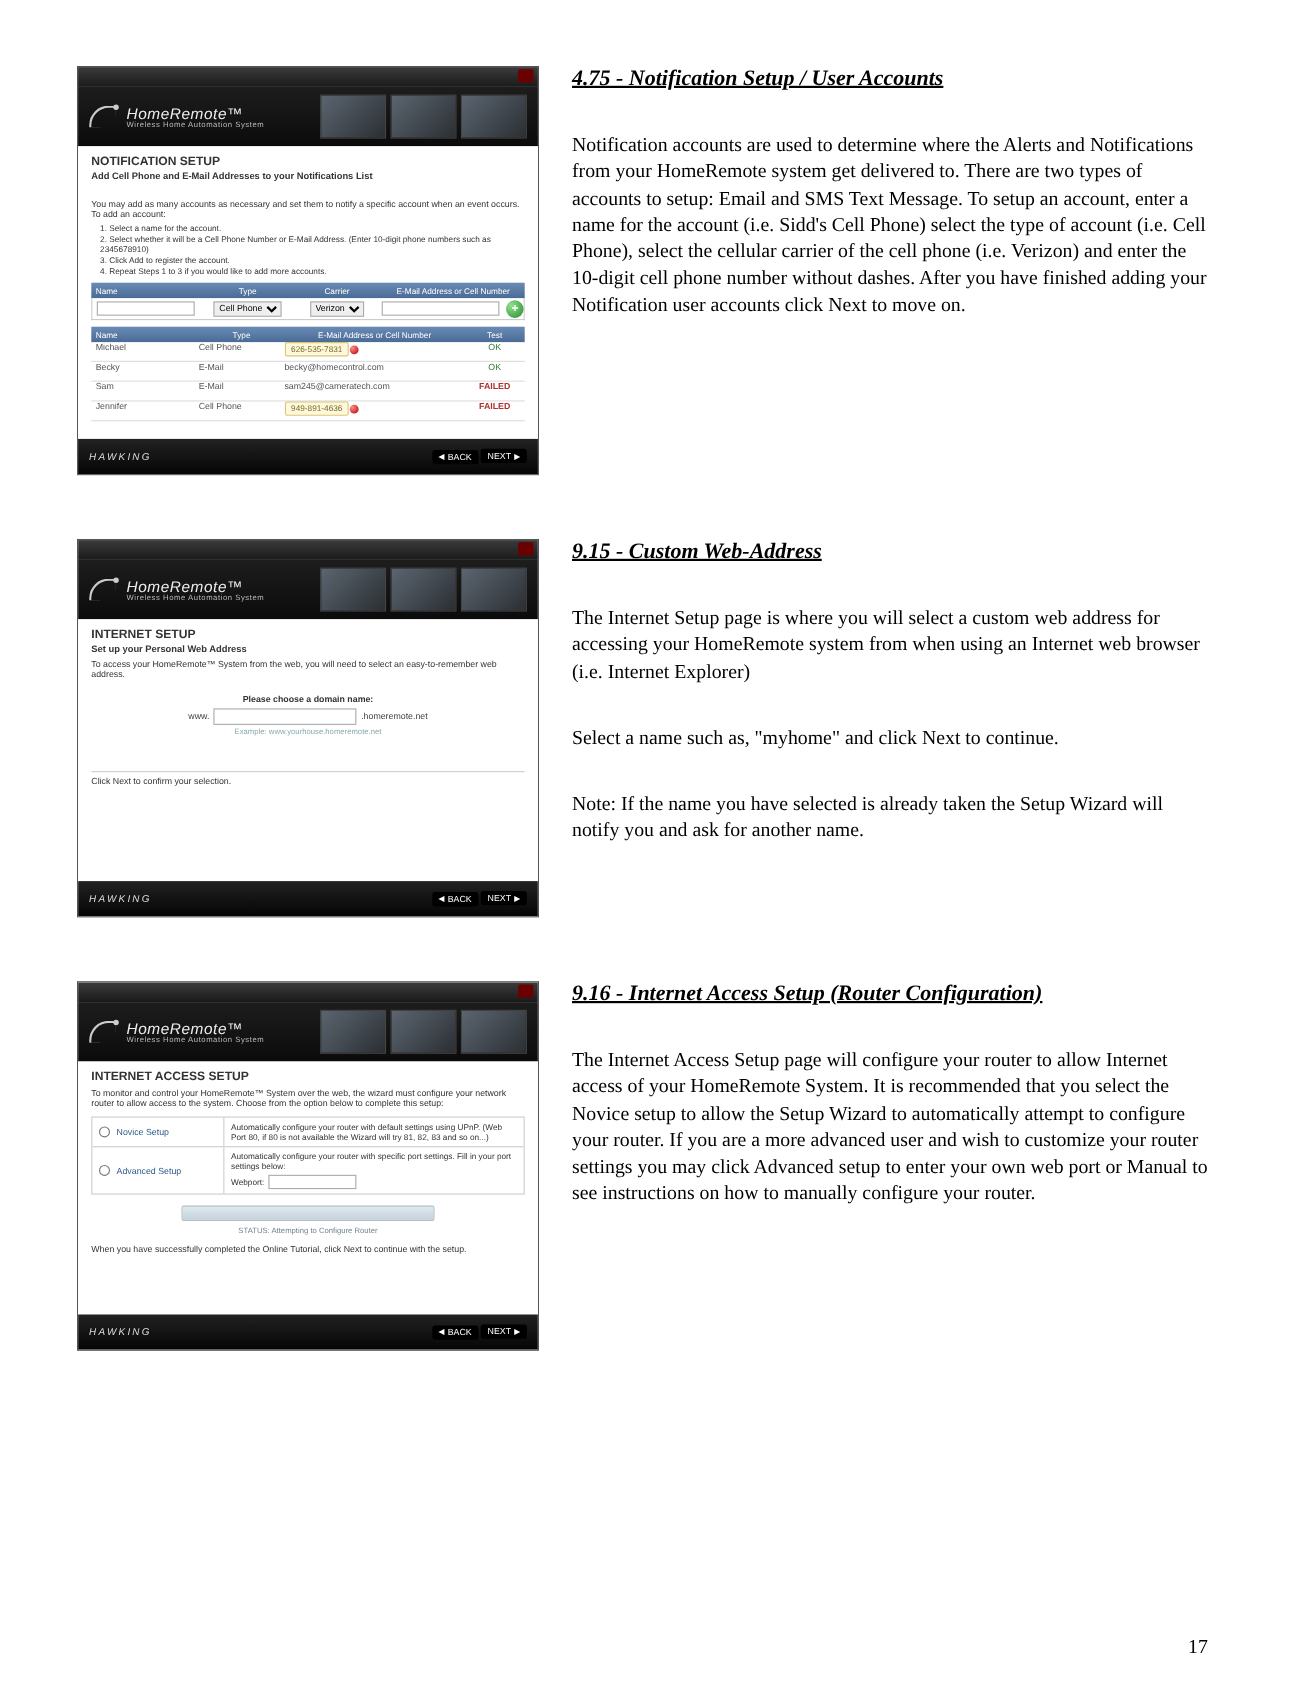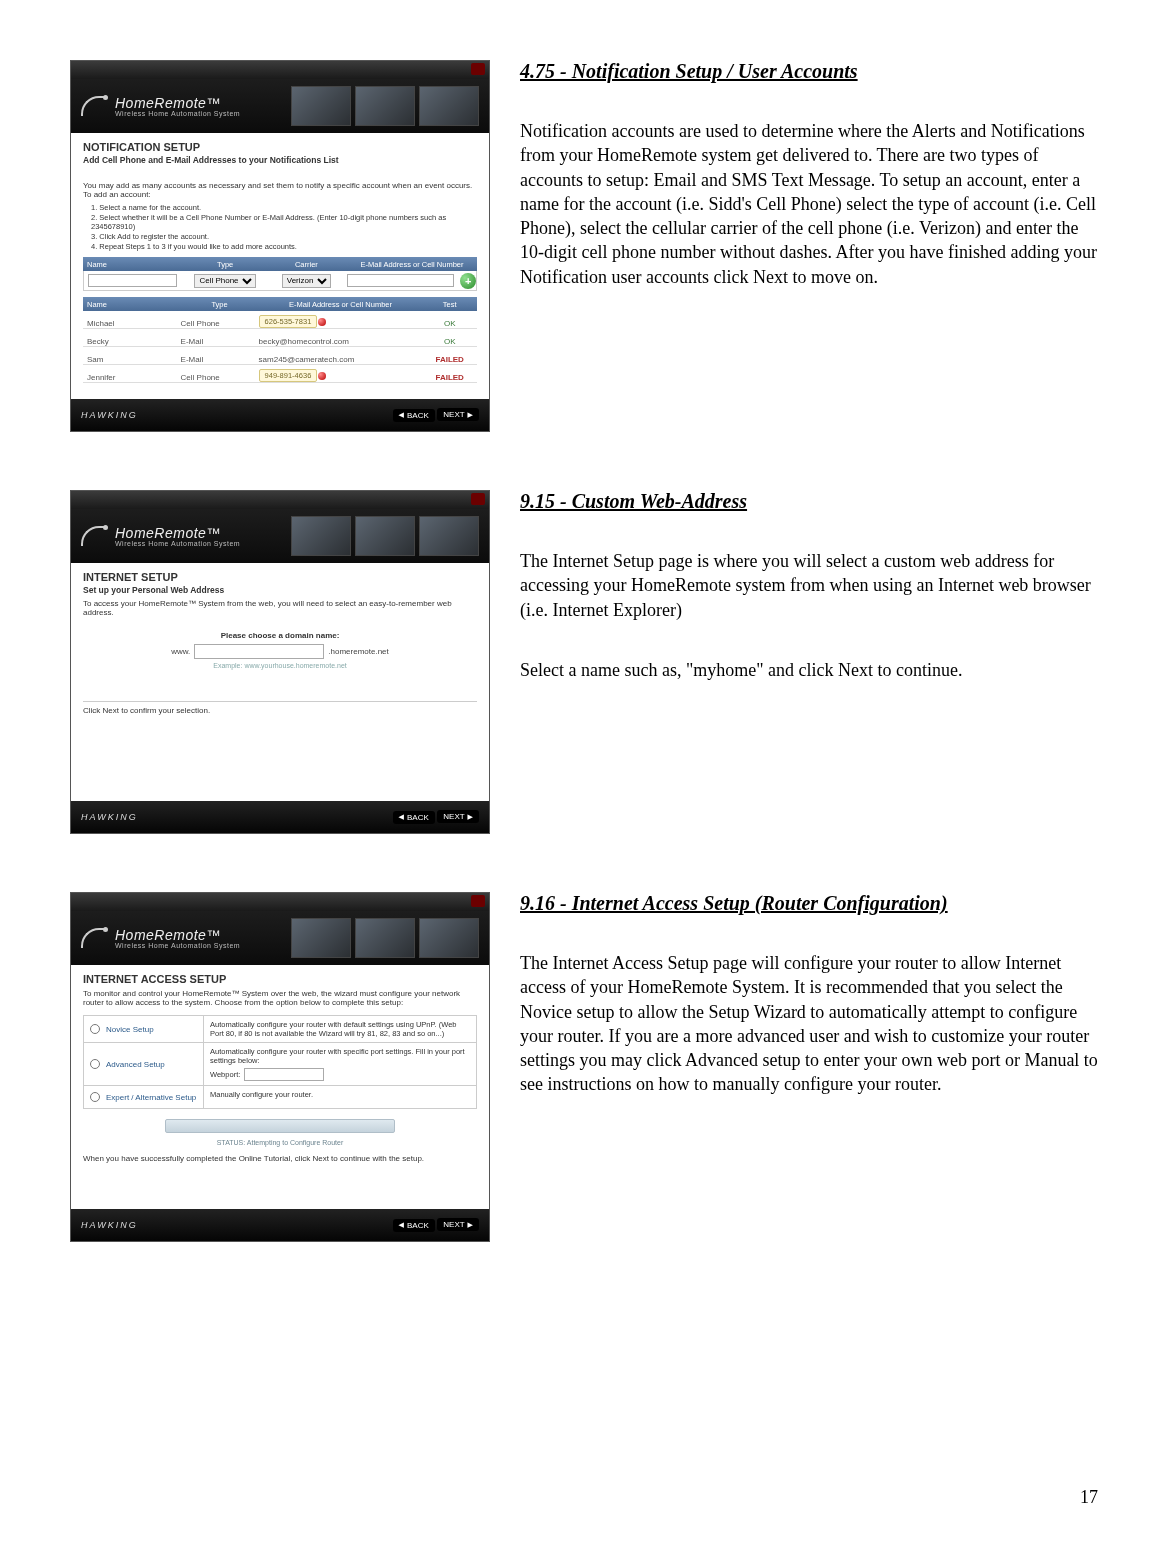--- a/index.html
+++ b/index.html
@@ -145,21 +145,21 @@
     background: radial-gradient(circle at 30% 30%, #8fe08f, #2a8a2a);
     display:inline-flex;align-items:center;justify-content:center;
     color:#fff;font-weight:bold;font-size:11px;
     margin-left:6px;
   }
   .list-head{display:flex;background:linear-gradient(#6a8bb5,#4a6b95);color:#fff;font-size:7.5px;height:14px;align-items:center;margin-top:6px;}
   .list-head .l1{flex:1.2;padding-left:4px;}
   .list-head .l2{flex:1;text-align:center;}
   .list-head .l3{flex:2.1;text-align:center;}
   .list-head .l4{flex:.7;text-align:center;}
-  .list-row{display:flex;height:18px;align-items:flex-end;border-bottom:1px solid #ddd;font-size:8px;color:#555;}
+  .list-row{display:flex;height:18px;align-items:flex-start;border-bottom:1px solid #ddd;font-size:8px;color:#555;}
   .list-row .l1{flex:1.2;padding-left:4px;}
   .list-row .l2{flex:1;color:#555;}
   .list-row .l3{flex:2.1;}
   .list-row .l4{flex:.7;text-align:center;}
   .cell-chip{
     display:inline-block;background:#fff8da;border:1px solid #d6c77c;
     border-radius:2px;padding:1px 5px;font-size:7.5px;color:#776a2b;
     position:relative;
   }
   .cell-chip.red-dot::after{
@@ -359,20 +359,21 @@
           <span class="nav-btn next">NEXT</span>
         </span>
       </div>
     </div>
   </div>
 
   <div class="right-col">
     <div class="section-title">9.15 - Custom Web-Address</div>
     <div class="body-text">The Internet Setup page is where you will select a custom web address for accessing your HomeRemote system from when using an Internet web browser (i.e. Internet Explorer)</div>
     <div class="body-text">Select a name such as, "myhome" and click Next to continue.</div>
+    <div class="body-text">Note: If the name you have selected is already taken the Setup Wizard will notify you and ask for another name.</div>
   </div>
 </div>
 
 <div class="main-row">
   <div class="left-col">
     <div class="shot">
       <div class="shot-titlebar">
         <div class="close-btn"></div>
       </div>
       <div class="shot-banner">
@@ -406,27 +407,20 @@
               <span>Advanced Setup</span>
             </div>
             <div class="opt-right">
               <div>Automatically configure your router with specific port settings. Fill in your port settings below:</div>
               <div class="wp">
                 <span>Webport:</span>
                 <input type="text" style="">
               </div>
             </div>
           </div>
-          <div class="opt-row">
-            <div class="opt-left">
-              <span class="radio"></span>
-              <span>Expert / Alternative Setup</span>
-            </div>
-            <div class="opt-right">Manually configure your router.</div>
-          </div>
         </div>
 
         <div class="status-bar"></div>
         <div class="status-label">STATUS: Attempting to Configure Router</div>
         <div class="tutorial-line">When you have successfully completed the Online Tutorial, click Next to continue with the setup.</div>
         <div style="height:30px;"></div>
       </div>
 
       <div class="shot-footer">
         <span class="hawk">HAWKING</span>

